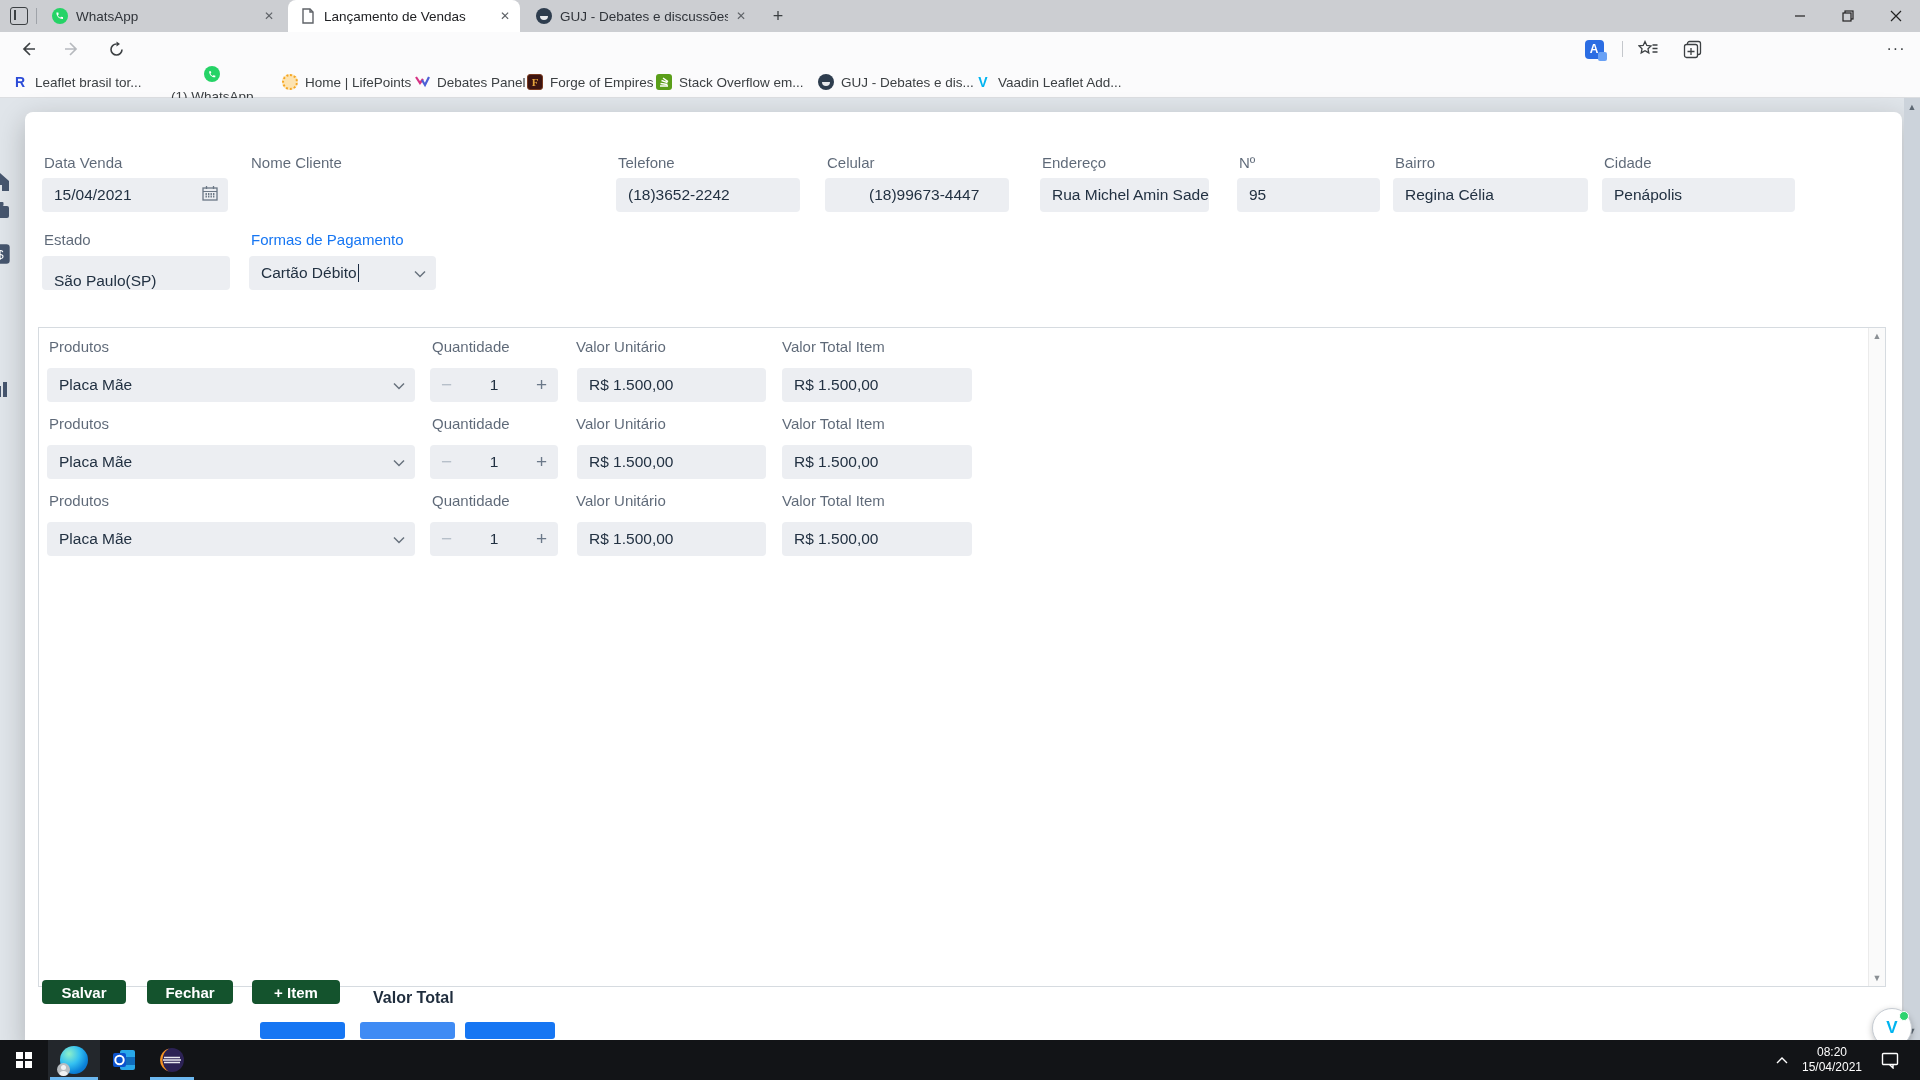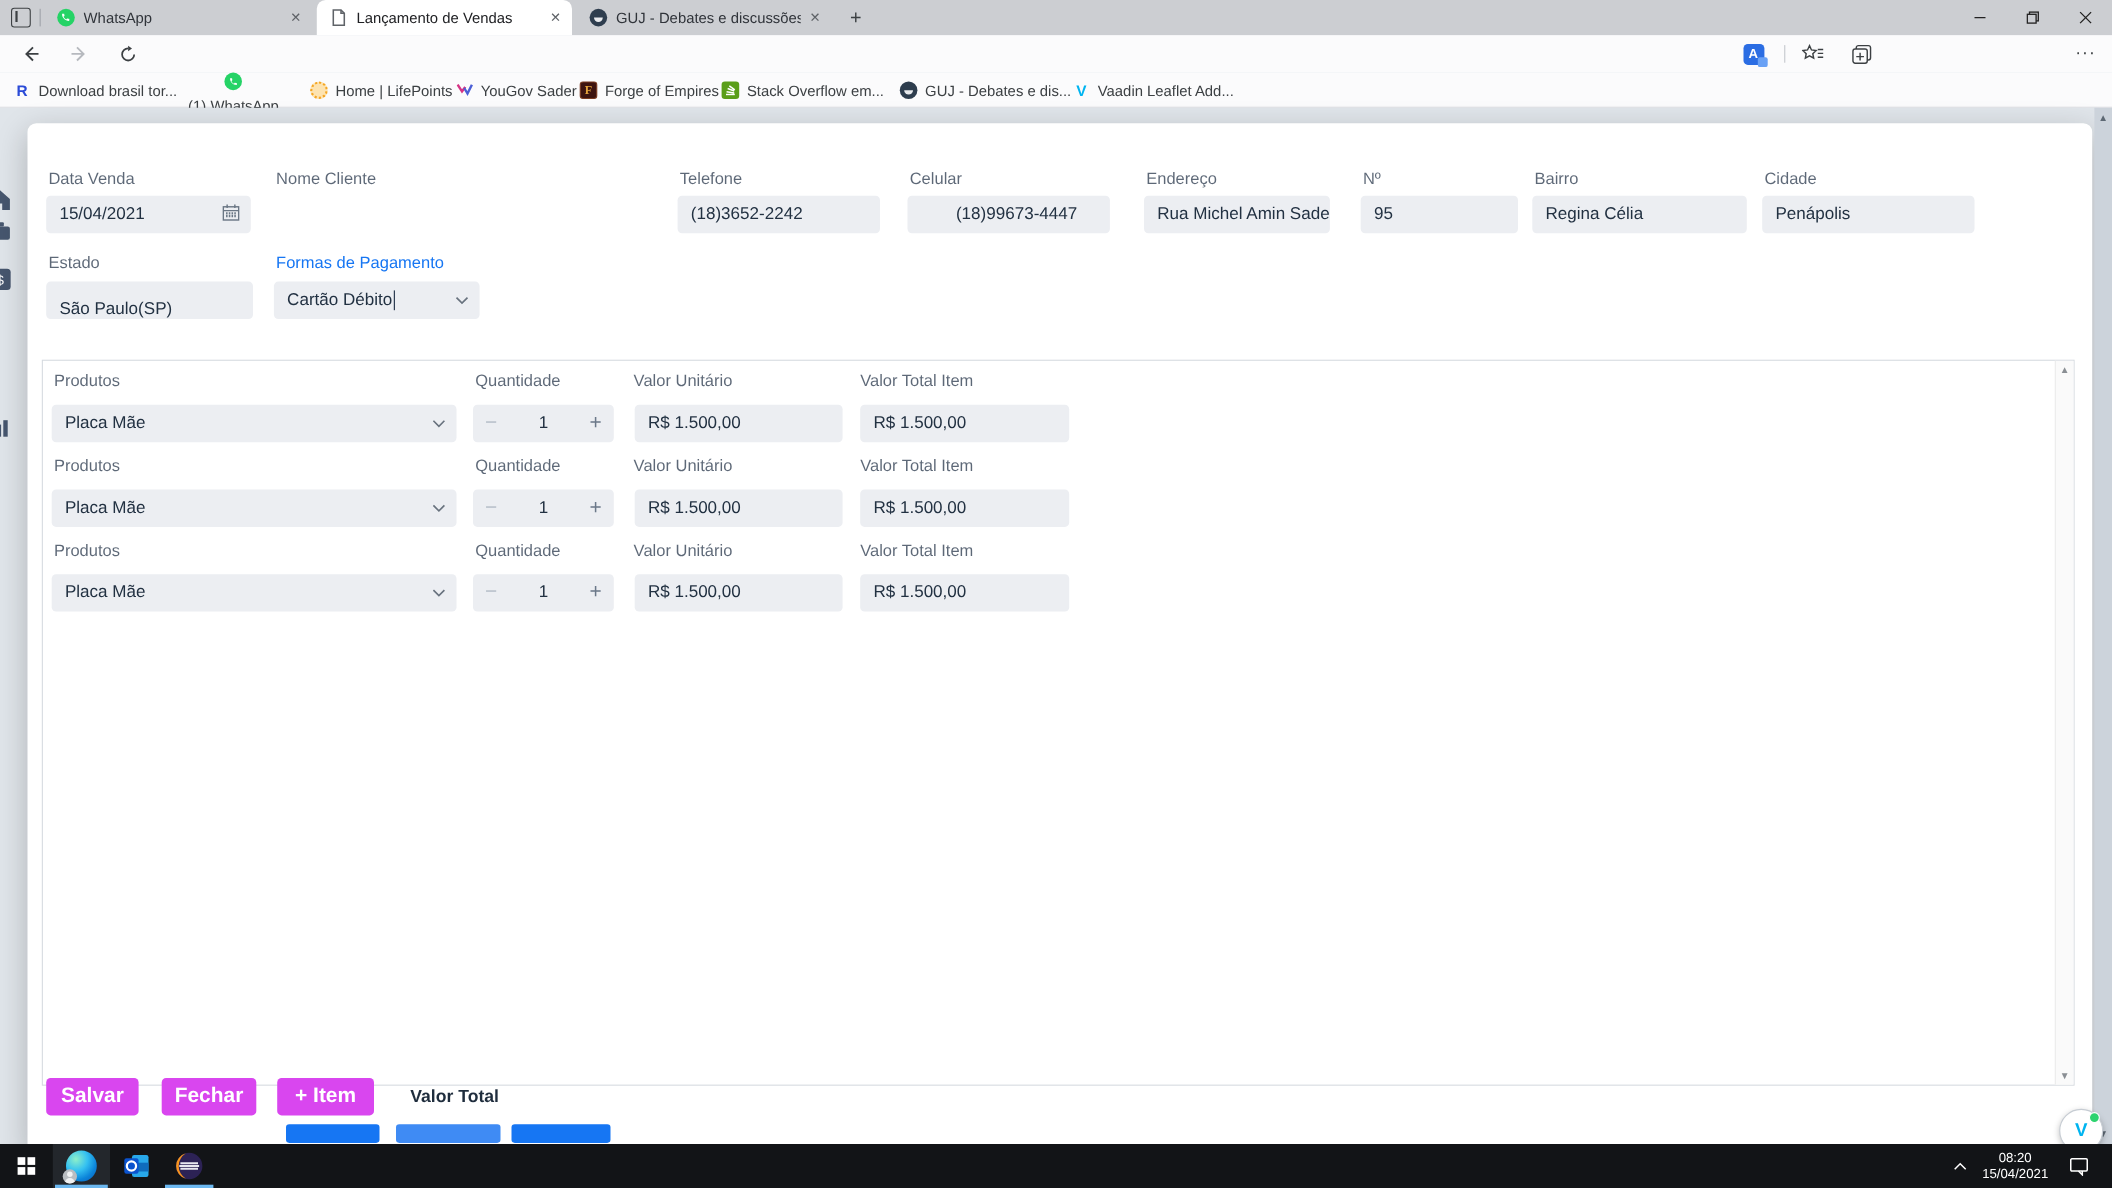--- a/index.html
+++ b/index.html
@@ -45,21 +45,21 @@
   .fld .chev, .fld .cal { position:absolute; right:10px; }
   .caret { display:inline-block; width:1px; height:18px; background:#1b2b42; margin-left:1px; }
 
   .itembox { position:absolute; left:13px; top:215px; width:1848px; height:660px; border:1px solid #d6dbe0; background:#fff; }
   .vscroll { position:absolute; right:0; top:0; bottom:0; width:17px; background:#fafafa; border-left:1px solid #ebebeb; }
   .vscroll .a { position:absolute; left:0; width:16px; text-align:center; font-size:9px; color:#8a8f94; }
   .stepper { position:absolute; height:34px; background:#eceef2; border-radius:4px; display:flex; align-items:center; justify-content:space-between; padding:0 11px; font-size:15.5px; color:#223142; }
   .stepper .minus { color:#b6bfc9; font-size:19px; cursor:pointer; }
   .stepper .plus { color:#6b7889; font-size:19px; cursor:pointer; }
 
-  .btn { position:absolute; height:34px; background:#d946ef; color:#fff; border:none; border-radius:4px; font-weight:600; font-size:19px; font-family:"Liberation Sans",sans-serif; cursor:pointer; }
+  .btn { position:absolute; height:24px; background:#14532d; color:#fff; border:none; border-radius:4px; font-weight:600; font-size:15px; font-family:"Liberation Sans",sans-serif; cursor:pointer; }
   .totallbl { position:absolute; font-size:16px; font-weight:700; color:#1f2d3d; }
 
   .fragment { position:absolute; height:17px; background:#1676f3; border-radius:3px; }
 
   .pagescroll { position:absolute; left:1904px; top:0; width:16px; height:942px; background:#ccd3db; }
   .pagescroll .a { position:absolute; left:0; width:16px; text-align:center; font-size:9px; color:#5d6873; }
 
   .vbubble { position:absolute; left:1872px; top:910px; width:40px; height:40px; border-radius:50%; background:#fff; border:1px solid #c6ccd3; box-shadow:0 2px 6px rgba(0,0,0,.25); display:flex; align-items:center; justify-content:center; font-weight:bold; color:#00b4f0; font-size:17px; }
   .vbubble .dot { position:absolute; right:2px; top:2px; width:10px; height:10px; border-radius:50%; background:#2dd36f; border:1px solid #fff; }
 
@@ -195,42 +195,42 @@
       <span class="avatar"></span>
     </div>
     <div class="navico" style="left:1880px;">
         <span style="font-size:16px;color:#3c4043;letter-spacing:1px;">···</span>
       </div>
   </div>
 
   <div class="bookmarks">
     <div class="bm" style="left:12px;">
         <span class="bmico" style="color:#2b4bd7;font-size:14px;">R</span>
-        <span>Download brasil tor...</span>
+        <span>Leaflet brasil tor...</span>
       </div>
     <div class="bm" style="left:171px;flex-direction:column;">
         <span class="bmico" style="background:#25d366;border-radius:50%;">
           <svg viewBox="0 0 24 24" width="15" height="15">
             <path fill="#fff" transform="scale(0.55) translate(9,9)" d="M6.6 10.8c1.4 2.8 3.8 5.1 6.6 6.6l2.2-2.2c.3-.3.7-.4 1-.2 1.1.4 2.3.6 3.6.6.6 0 1 .4 1 1V20c0 .6-.4 1-1 1C10.6 21 3 13.4 3 4c0-.6.4-1 1-1h3.5c.6 0 1 .4 1 1 0 1.2.2 2.4.6 3.6.1.3 0 .7-.2 1l-2.3 2.2z"></path>
           </svg>
         </span>
         <span>(1) WhatsApp</span>
       </div>
     <div class="bm" style="left:282px;">
         <span class="bmico" style="border:2px dotted #f5a623;border-radius:50%;background:#fde3b0;"></span>
         <span>Home | LifePoints</span>
       </div>
     <div class="bm" style="left:414px;">
         <span class="bmico">
           <svg width="15" height="13">
             <path d="M1 1 L5 7 L8 3" stroke="#d63384" stroke-width="2.2" fill="none"></path>
             <path d="M7 4 L10 9 L14 1" stroke="#4b5fd6" stroke-width="2.2" fill="none"></path>
           </svg>
         </span>
-        <span>YouGov Sader</span>
+        <span>Debates Panel</span>
       </div>
     <div class="bm" style="left:527px;">
         <span class="bmico" style="background:#3d1410;color:#e4a33c;border:1px solid #7a3b20;font-family:'Liberation Serif',serif;">F</span>
         <span>Forge of Empires</span>
       </div>
     <div class="bm" style="left:656px;">
         <span class="bmico" style="background:#5a9e19;">
           <svg width="10" height="10">
             <path d="M1 9 h8 M1.5 6.5 l7 1 M2.5 3.5 l6 2.2 M4 1 l5 3.6" stroke="#fff" stroke-width="1.4" fill="none"></path>
           </svg>

